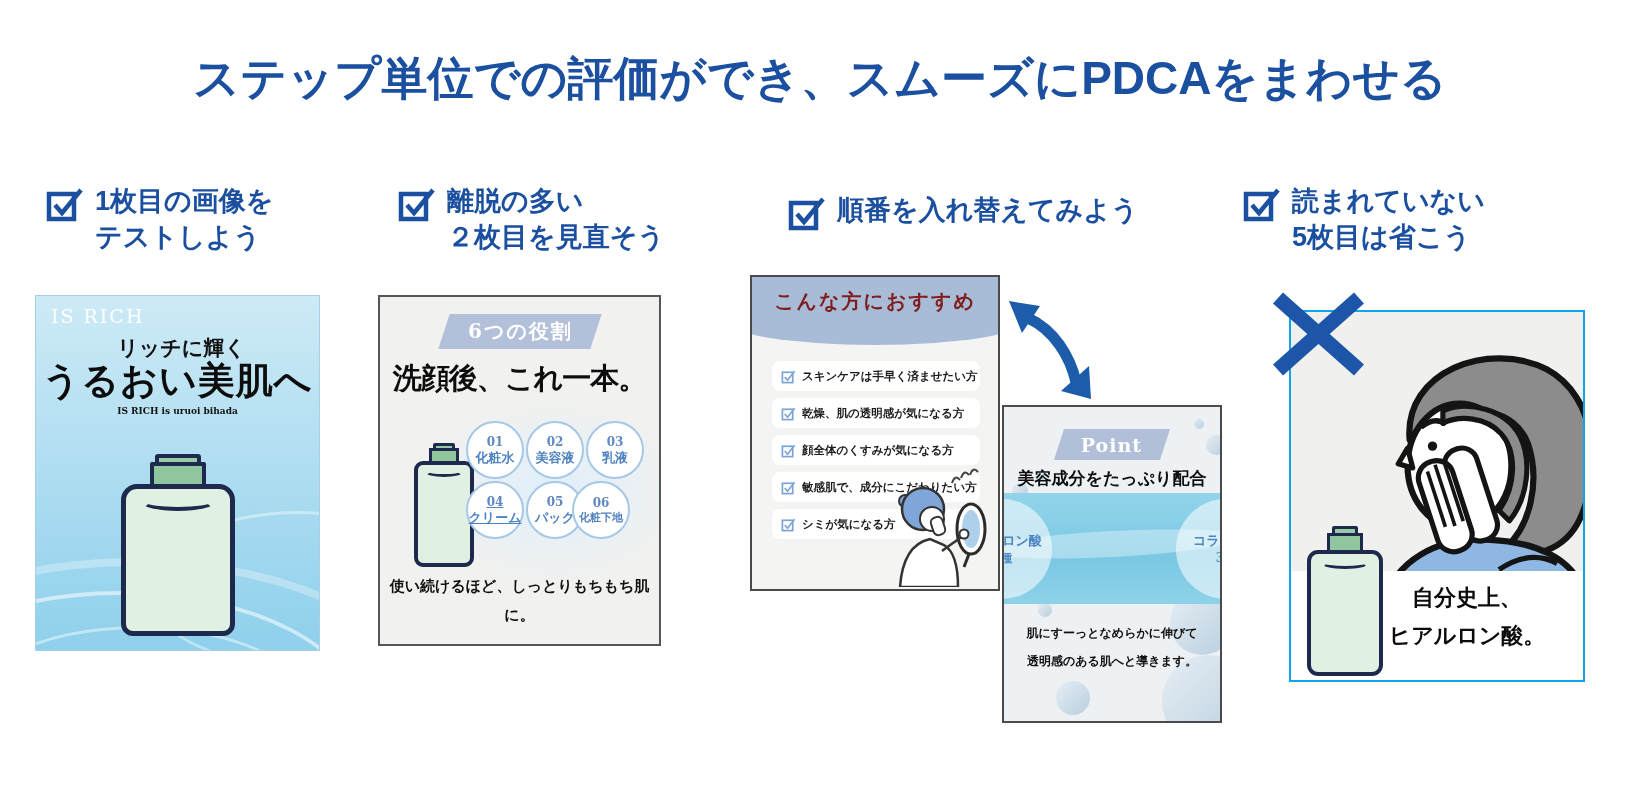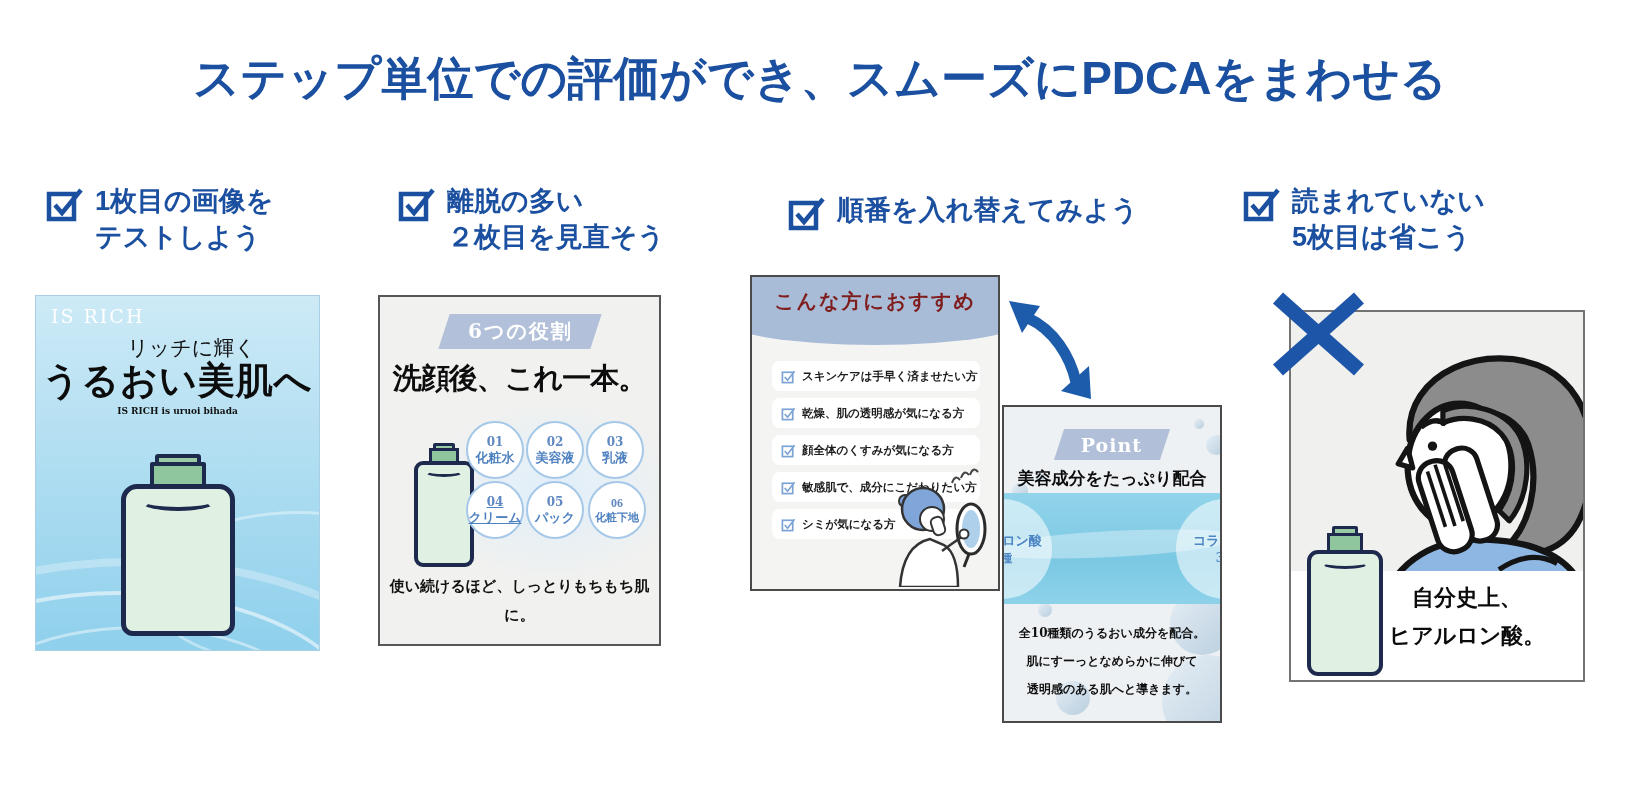--- a/index.html
+++ b/index.html
@@ -27,22 +27,22 @@
   
   .card1{left:35px;top:295px;width:285px;height:356px;z-index:1;
          background:linear-gradient(180deg,#cdeaf6 0%,#aeddf1 50%,#8fd0ec 100%);
          border:1px solid #a8cfe4;}
   .ripple{position:absolute;border-radius:50%;border:4px solid rgba(255,255,255,.55);}
   .rp1{width:480px;height:250px;left:-160px;top:295px;}
   .rp2{width:360px;height:180px;left:-80px;top:330px;border-width:3px;border-color:rgba(255,255,255,.45);}
   .rp3{width:600px;height:320px;left:-210px;top:262px;border-width:8px;border-color:rgba(255,255,255,.30);}
   .rp4{width:300px;height:150px;left:110px;top:215px;border-width:3px;border-color:rgba(255,255,255,.40);}
   .c1-brand{position:absolute;top:9px;left:15px;color:#ffffff;font-size:19px;letter-spacing:2px;}
-  .c1-small{position:absolute;top:38px;left:14px;width:100%;text-align:center;
-            font-size:21px;font-weight:400;color:#121212;}
+  .c1-small{position:absolute;top:38px;left:4px;width:100%;text-align:center;
+            font-size:21px;font-weight:700;color:#121212;}
   .c1-large{position:absolute;top:60px;left:0;width:100%;text-align:center;
             font-size:37px;font-weight:700;color:#0c0c0c;letter-spacing:1px;}
   .c1-sub{position:absolute;top:110px;left:0;width:100%;text-align:center;
           font-size:9px;font-weight:700;color:#111111;}
 
   
   .bottle{position:absolute;display:flex;flex-direction:column;align-items:center;}
   .bottle div{box-sizing:border-box;}
   .cap-top,.cap{background:#8fc69d;border:4px solid #1d2a4d;}
   .body{background:#e0f0e3;border:5px solid #1d2a4d;position:relative;}
@@ -76,21 +76,21 @@
   .badge2 .bt{font-size:20px;}
   .c2-headline{position:absolute;top:62px;left:0;width:100%;text-align:center;
                font-size:29px;font-weight:900;color:#0d0d0d;letter-spacing:-1px;}
   .role-circle{position:absolute;width:58px;height:58px;border-radius:50%;background:#ffffff;
                border:2px solid #a6c8e8;display:flex;flex-direction:column;align-items:center;
                justify-content:center;color:#4f82c0;font-weight:700;box-sizing:border-box;}
   .role-num{font-size:12px;line-height:1;margin-bottom:3px;color:#6089c2;}
   .role-label{font-size:13px;line-height:1;}
   .role-label.sm{font-size:11px;}
   .rc1{left:86px;top:124px;} .rc2{left:146px;top:124px;} .rc3{left:206px;top:124px;}
-  .rc4{left:86px;top:184px;text-decoration:underline;} .rc5{left:146px;top:184px;} .rc6{left:208px;top:184px;font-family:Liberation Serif, serif;}
+  .rc4{left:86px;top:184px;text-decoration:underline;} .rc5{left:146px;top:184px;} .rc6{left:192px;top:184px;}
   .c2-footer{position:absolute;bottom:14px;left:0;width:100%;text-align:center;
              font-size:15px;font-weight:700;color:#111111;line-height:1.95;}
   .c2-footer span{display:block;}
 
   
   .card3a{left:750px;top:275px;width:250px;height:316px;background:#f4f4f2;
           border:2px solid #4a4a4a;z-index:5;}
   .band{position:absolute;top:0;left:0;right:0;height:42px;background:#a9bcd7;}
   .band::after{content:"";position:absolute;top:100%;left:-12%;width:124%;height:26px;
                background:#a9bcd7;border-radius:0 0 50% 50%/0 0 100% 100%;}
@@ -131,21 +131,21 @@
        justify-content:center;color:#4c86c4;font-weight:700;text-align:center;z-index:2;}
   .ing .in{font-size:13px;line-height:1.5;}
   .ing .ic{font-size:12px;line-height:1.3;}
   .ing1{left:-52px;} .ing2{left:60px;} .ing3{left:172px;}
   .c3b-footer{position:absolute;top:212px;left:0;width:100%;text-align:center;
               font-size:12px;font-weight:700;color:#101010;line-height:2.35;}
   .c3b-footer span{display:block;}
 
   
   .card4{left:1289px;top:310px;width:296px;height:372px;background:#f0f0ee;
-         border:2px solid #737373;z-index:1;}
+         border:2px solid #0ea5e9;z-index:1;}
   .woman-illust{position:absolute;left:52px;top:24px;width:260px;height:270px;z-index:1;}
   .white-band{position:absolute;left:0;right:0;bottom:0;height:109px;background:#ffffff;z-index:2;}
   .c4-catch{position:absolute;right:14px;bottom:26px;width:204px;z-index:3;text-align:center;
             font-size:22px;font-weight:900;color:#0b0b0b;line-height:1.7;}
   .c4-catch span{display:block;}
 
   
   .cross-mark{position:absolute;left:1271px;top:291px;width:95px;height:86px;z-index:7;}
 </style>
 </head>
@@ -340,21 +340,20 @@
     <div class="ing ing1 serif" style="top:92px;">
       <span class="in">ヒアルロン酸</span>
       <span class="ic">3種</span>
     </div>
     <div class="ing ing3 serif" style="top:92px;">
       <span class="in">コラーゲン</span>
       <span class="ic">3種</span>
     </div>
 
     <div class="c3b-footer serif">
-      <span>全10種類のうるおい成分を配合。</span>
       <span>肌にすーっとなめらかに伸びて</span>
       <span>透明感のある肌へと導きます。</span>
     </div>
   </div>
 
   <div class="card card4">
     <svg class="woman-illust" viewBox="0 0 250 260">
       <path d="M64,100 C58,34 140,4 196,32 C244,58 250,128 228,176 C214,206 180,218 156,204 C180,184 190,140 178,104 C166,70 120,64 100,84 C88,94 78,96 64,100 Z" fill="#8c8c8c" stroke="#141414" stroke-width="6" stroke-linejoin="round"></path>
       <ellipse cx="112" cy="125" rx="50" ry="60" fill="#ffffff" stroke="#141414" stroke-width="6"></ellipse>
       <path d="M96,72 C120,62 156,70 170,96 C182,120 178,156 160,178 L150,168 C166,146 168,112 152,94 C138,78 112,76 96,84 Z" fill="#8c8c8c" stroke="#141414" stroke-width="5" stroke-linejoin="round"></path>

